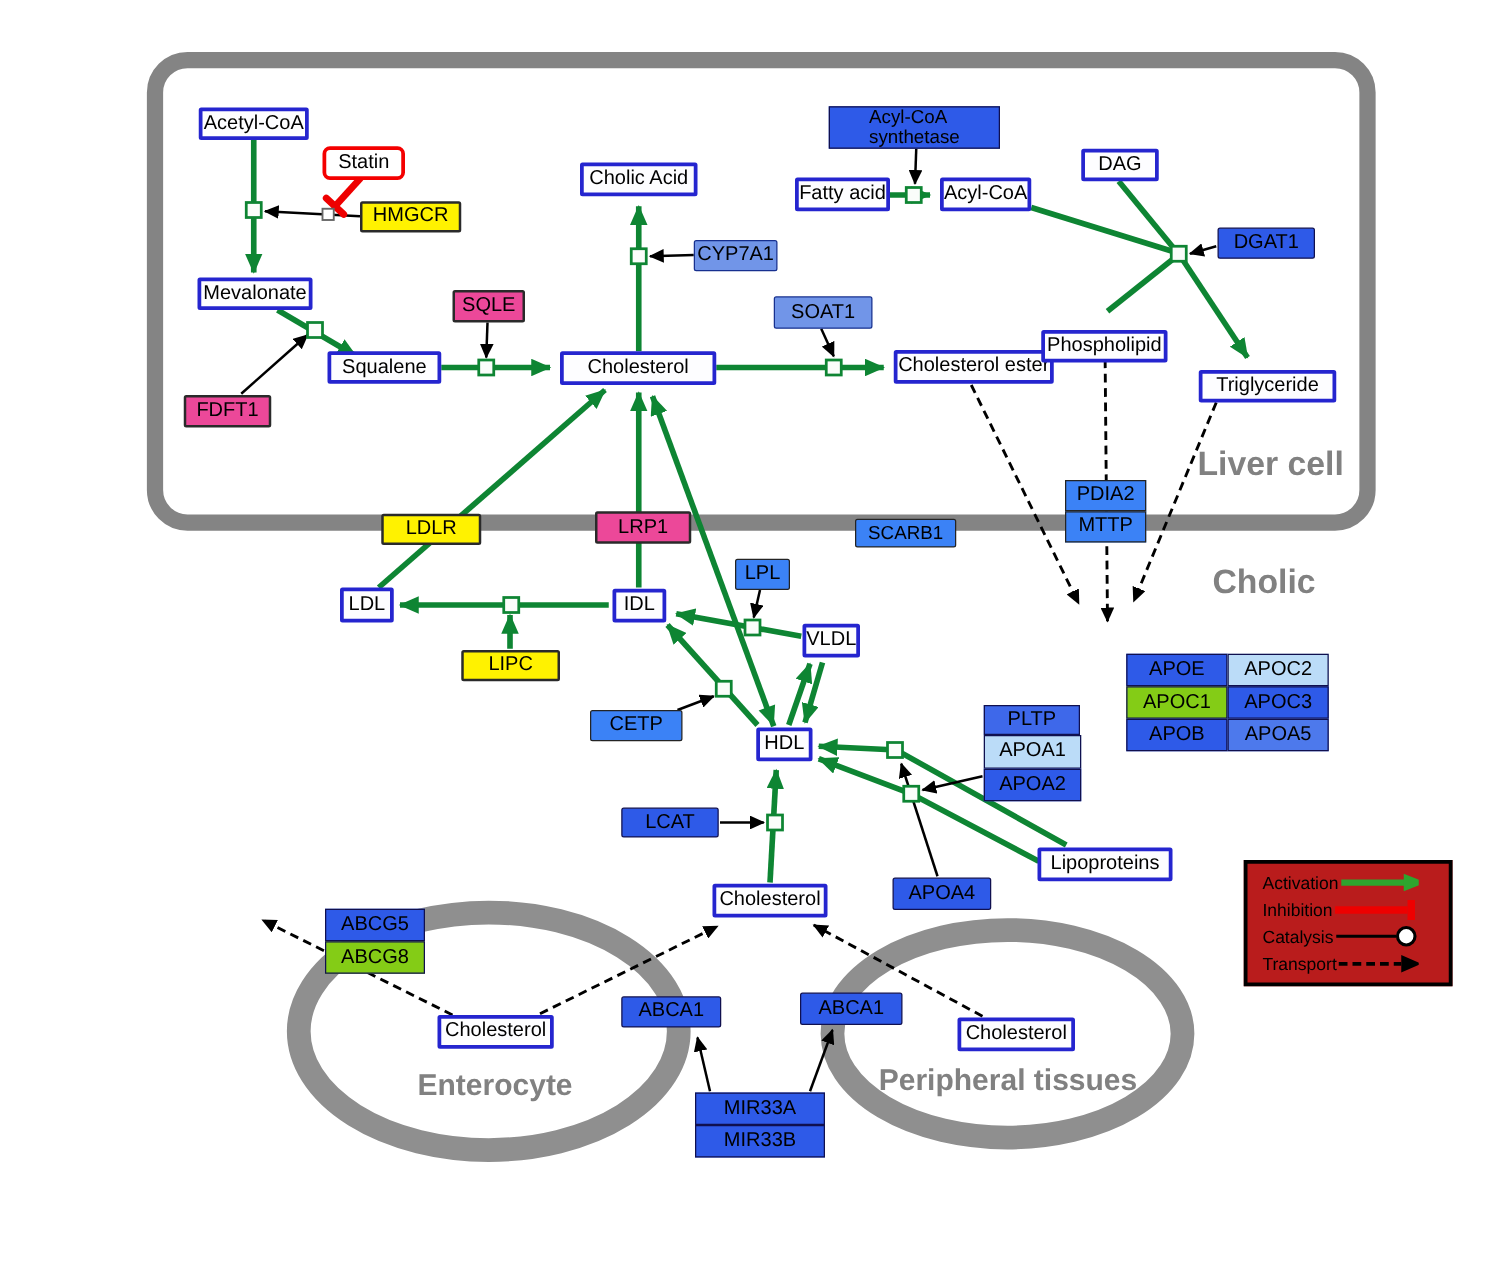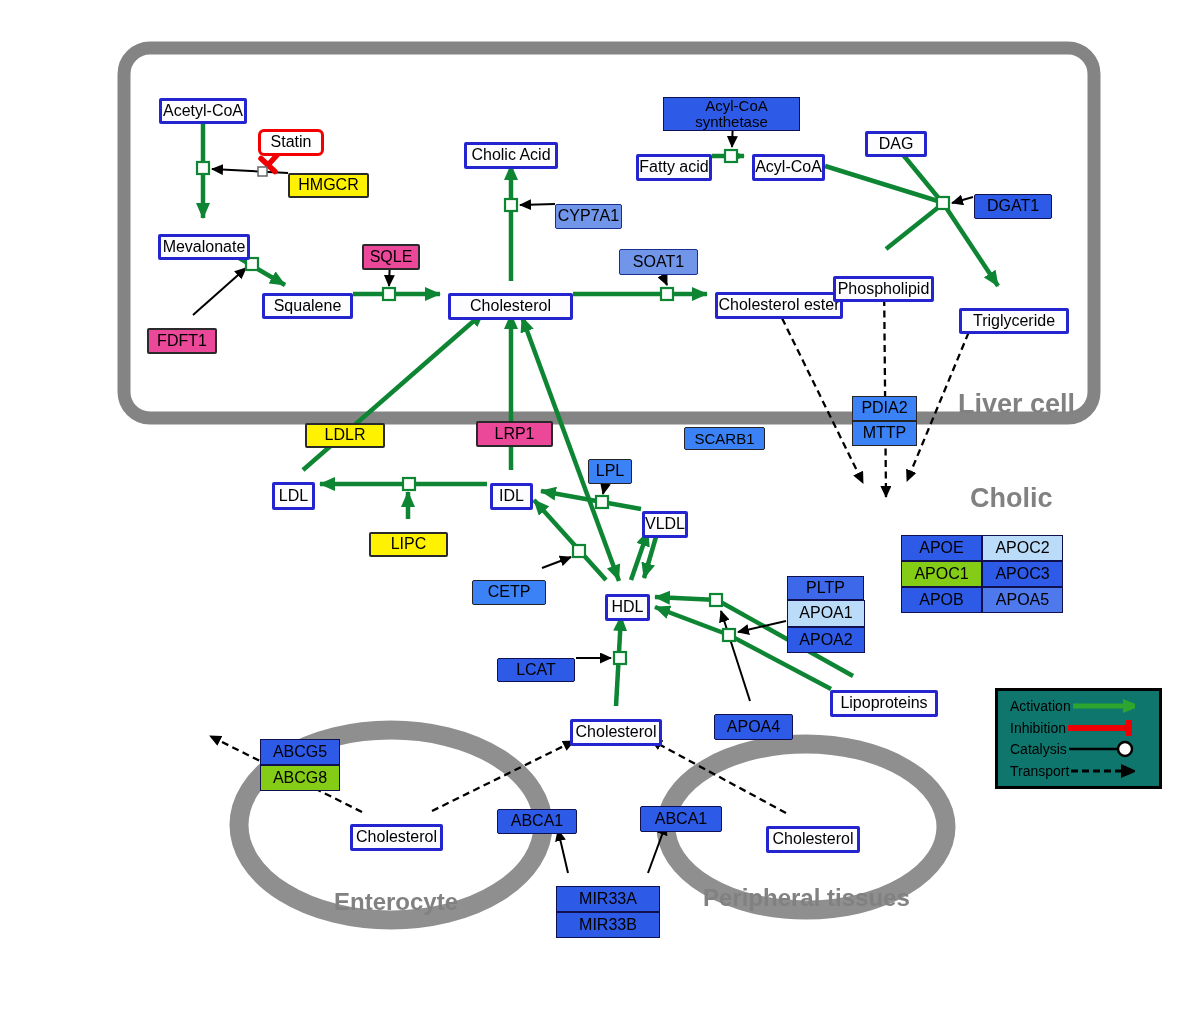--- a/index.html
+++ b/index.html
@@ -1,35 +1,35 @@
 <!DOCTYPE html>
 <html><head>
 <meta charset="utf-8">
 <style>
   html,body{margin:0;padding:0;}
   body{width:1200px;height:1013px;position:relative;background:#fff;font-family:"Liberation Sans",sans-serif;overflow:hidden;}
   svg{position:absolute;left:0;top:0;}
   #bg{z-index:0;}
   .mem{z-index:1;}
   #edges{z-index:2;}
-  .node{position:absolute;display:flex;align-items:center;justify-content:center;box-sizing:border-box;font-size:16px;color:#000;text-align:right;border-radius:2px;z-index:3;white-space:pre-line;line-height:1.05;margin-top:12px;}
+  .node{position:absolute;display:flex;align-items:center;justify-content:center;box-sizing:border-box;font-size:16px;color:#000;text-align:left;border-radius:2px;z-index:3;white-space:pre-line;line-height:1.05;}
   .sq{border-radius:0;}
   .metab{background:#FDFDFF;border:3px solid #2525CF;}
   .statin{background:#FFFFFF;border:3px solid #F40000;border-radius:6px;}
   .yellow{background:#FFF200;border:2px solid #2A2A2A;}
   .khaki{background:#ec4899;border:2px solid #2A2A2A;}
   .cornflower{background:#7195E8;border:1.5px solid #17308F;}
   .royal{background:#2E5AE8;border:1.5px solid #10104F;}
   .medium{background:#84cc16;border:1.5px solid #10104F;}
   .medium2{background:#4D79EC;border:1.5px solid #10104F;}
   .royal2{background:#3E68EA;border:1.5px solid #10104F;}
   .lightblue{background:#3b82f6;border:1.5px solid #242424;}
   .lightblue2{background:#BBDCF8;border:1.5px solid #10104F;}
-  .complabel{position:absolute;color:#818181;font-weight:bold;z-index:4;white-space:nowrap;margin-top:33px;}
-  #legend{position:absolute;left:995px;top:688px;width:167px;height:101px;border:3px solid #000;background:#0f766e;z-index:4;box-sizing:border-box;display:flex;flex-direction:column;justify-content:space-around;padding:4px 24px 4px 12px;}
+  .complabel{position:absolute;color:#818181;font-weight:bold;z-index:4;white-space:nowrap;}
+  #legend{position:absolute;left:995px;top:688px;width:167px;height:101px;border:3px solid #000;background:#b91c1c;z-index:4;box-sizing:border-box;display:flex;flex-direction:column;justify-content:space-around;padding:4px 24px 4px 12px;}
   .lrow{display:flex;align-items:center;height:22px;}
   .lrow span{font-size:14px;color:#000;flex:none;}
   .lrow svg{margin-left:auto;}
 </style>
 </head>
 <body>
 
 <svg id="bg" width="1200" height="1013">
   <rect x="124" y="48" width="970" height="370" rx="26" fill="none" stroke="#848484" stroke-width="13"></rect>
   <ellipse cx="391" cy="825" rx="152" ry="95" fill="none" stroke="#8F8F8F" stroke-width="19"></ellipse>

